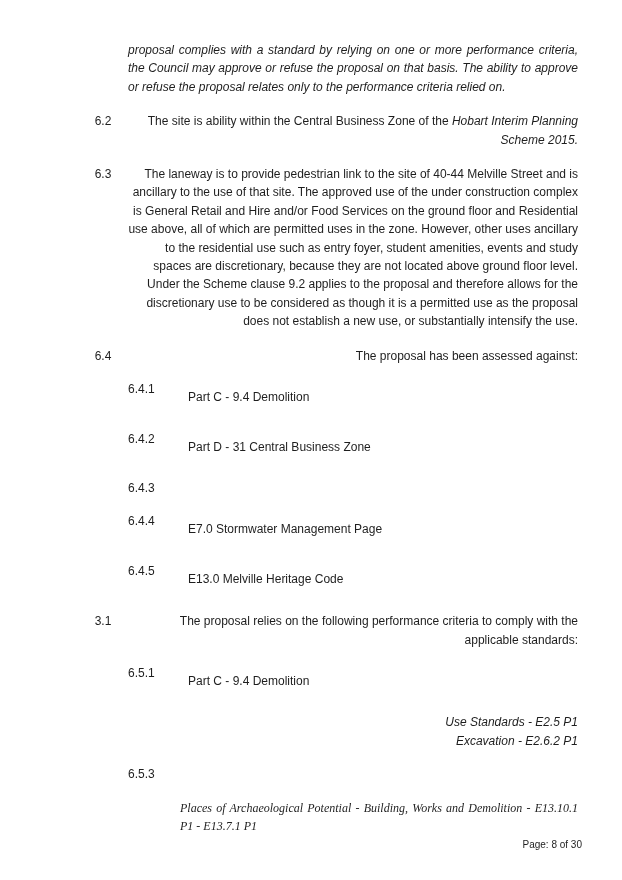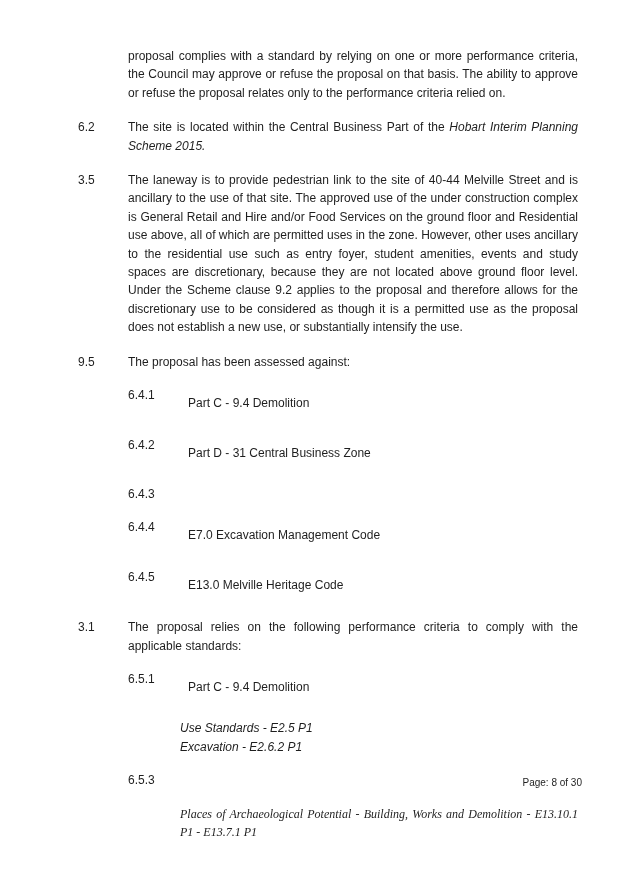--- a/index.html
+++ b/index.html
@@ -18,35 +18,38 @@
     line-height: 18.4px;
     color: #1e1e1e;
   }
   .content {
     position: absolute;
     top: 41px;
     left: 78px;
     width: 500px;
   }
   .intro {
-    margin: 6px 0 0 50px;
+    margin: 0 0 0 50px;
     width: 450px;
     text-align: justify;
+    font-style: italic;
   }
   .clause {
     display: flex;
     margin-top: 16px;
   }
   .clause > .num {
     width: 50px;
     flex: 0 0 50px;
+    text-align: center;
   }
   .clause > .body {
     width: 450px;
     margin: 0;
+    text-align: right;
   }
   .justify {
     text-align: justify;
   }
   .subclause {
     display: flex;
     margin-left: 50px;
     margin-top: 15px;
   }
   .subclause > .num {
@@ -54,77 +57,78 @@
     flex: 0 0 52px;
   }
   .subclause > .body {
     width: 398px;
     margin: 8px;
   }
   .criteria-block {
     margin: 15px 0 0 102px;
     width: 398px;
     font-style: italic;
+    text-align: right;
   }
   .criteria-block.justify {
     text-align: justify;
     font-family: Liberation Serif, serif;
   }
   em {
     font-style: italic;
   }
   .footer {
     position: absolute;
-    top: 777px;
+    top: 839px;
     right: 40px;
     font-size: 10px;
     line-height: 12px;
     color: #1e1e1e;
   }
 </style>
 </head>
 <body>
 
 <div class="page">
   <div class="content">
 
     <p class="intro">proposal complies with a standard by relying on one or more performance criteria, the Council may approve or refuse the proposal on that basis. The ability to approve or refuse the proposal relates only to the performance criteria relied on.</p>
 
     <div class="clause">
       <span class="num">6.2</span>
-      <p class="body justify"><span>The site is located within the Central Business Part of the </span><em>Hobart Interim Planning Scheme 2015.</em></p>
+      <p class="body justify"><span>The site is ability within the Central Business Zone of the </span><em>Hobart Interim Planning Scheme 2015.</em></p>
     </div>
 
     <div class="clause">
-      <span class="num">3.5</span>
+      <span class="num">6.3</span>
       <p class="body justify">The laneway is to provide pedestrian link to the site of 40-44 Melville Street and is ancillary to the use of that site. The approved use of the under construction complex is General Retail and Hire and/or Food Services on the ground floor and Residential use above, all of which are permitted uses in the zone. However, other uses ancillary to the residential use such as entry foyer, student amenities, events and study spaces are discretionary, because they are not located above ground floor level. Under the Scheme clause 9.2 applies to the proposal and therefore allows for the discretionary use to be considered as though it is a permitted use as the proposal does not establish a new use, or substantially intensify the use.</p>
     </div>
 
     <div class="clause">
-      <span class="num">9.5</span>
+      <span class="num">6.4</span>
       <p class="body">The proposal has been assessed against:</p>
     </div>
 
     <div class="subclause">
       <span class="num">6.4.1</span>
       <p class="body">Part C - 9.4 Demolition</p>
     </div>
 
     <div class="subclause">
       <span class="num">6.4.2</span>
       <p class="body">Part D - 31 Central Business Zone</p>
     </div>
 
     <div class="subclause">
       <span class="num">6.4.3</span>
     </div>
 
     <div class="subclause">
       <span class="num">6.4.4</span>
-      <p class="body">E7.0 Excavation Management Code</p>
+      <p class="body">E7.0 Stormwater Management Page</p>
     </div>
 
     <div class="subclause">
       <span class="num">6.4.5</span>
       <p class="body">E13.0 Melville Heritage Code</p>
     </div>
 
     <div class="clause">
       <span class="num">3.1</span>
       <p class="body justify">The proposal relies on the following performance criteria to comply with the applicable standards:</p>

